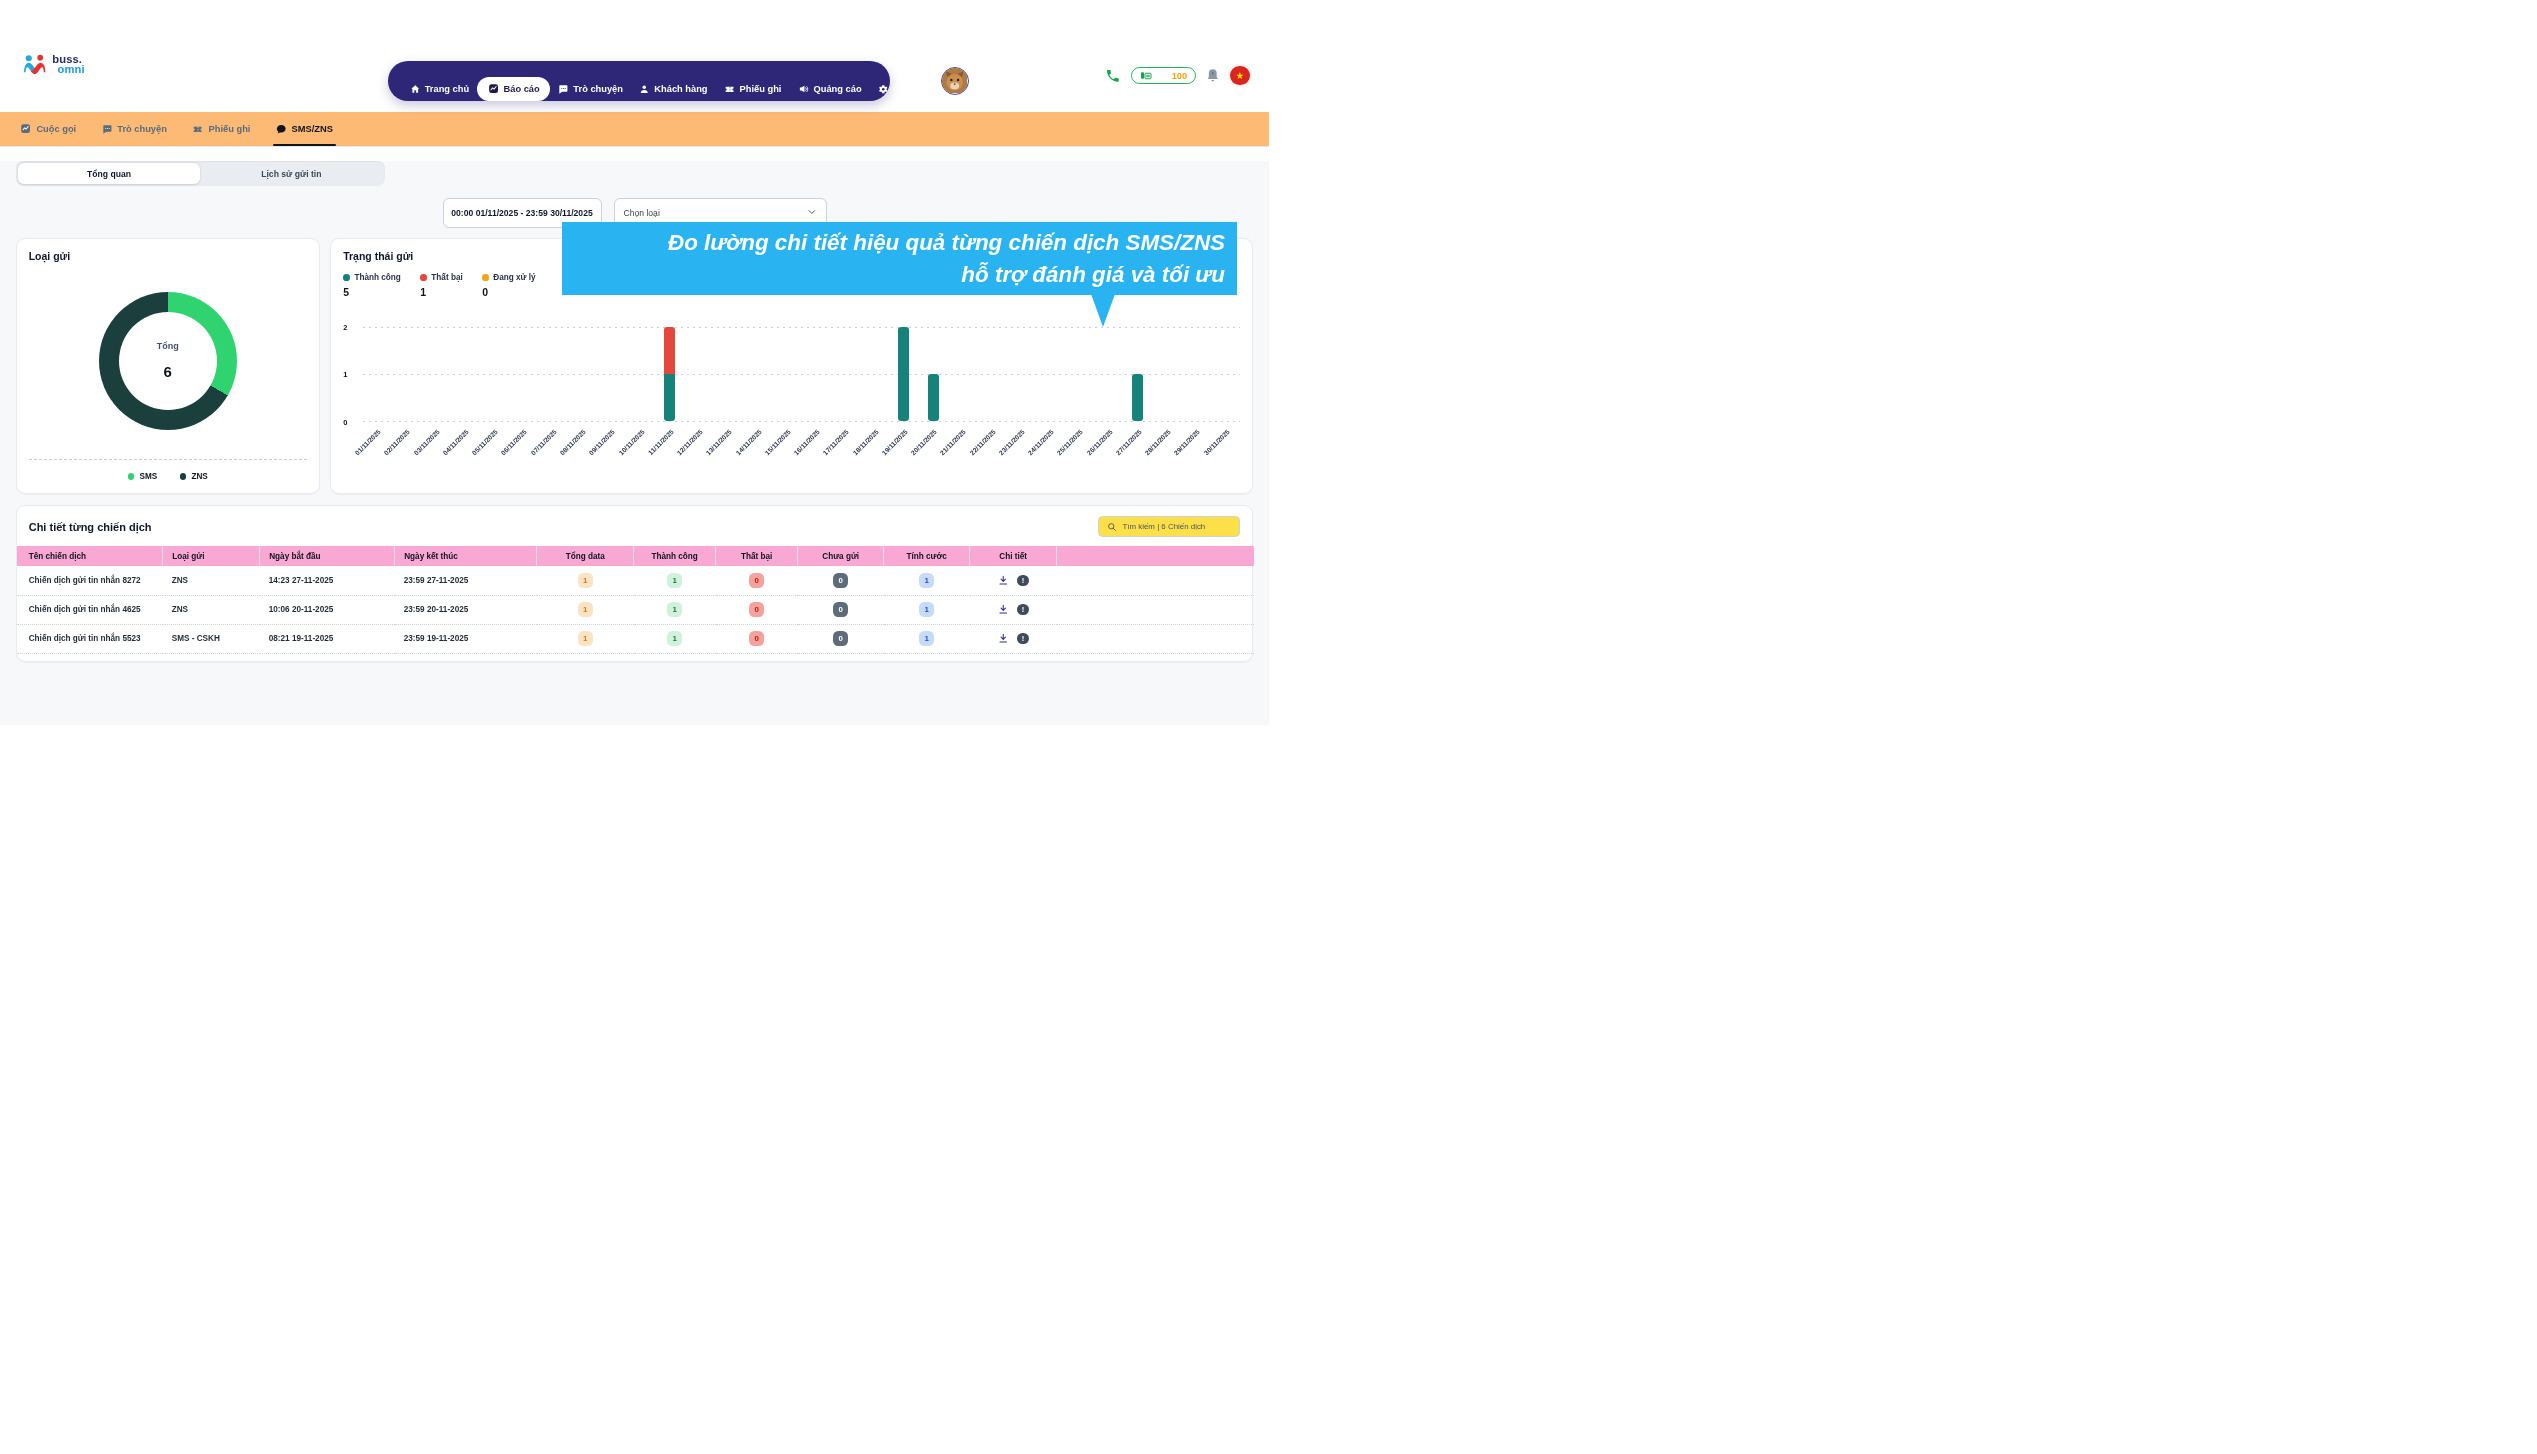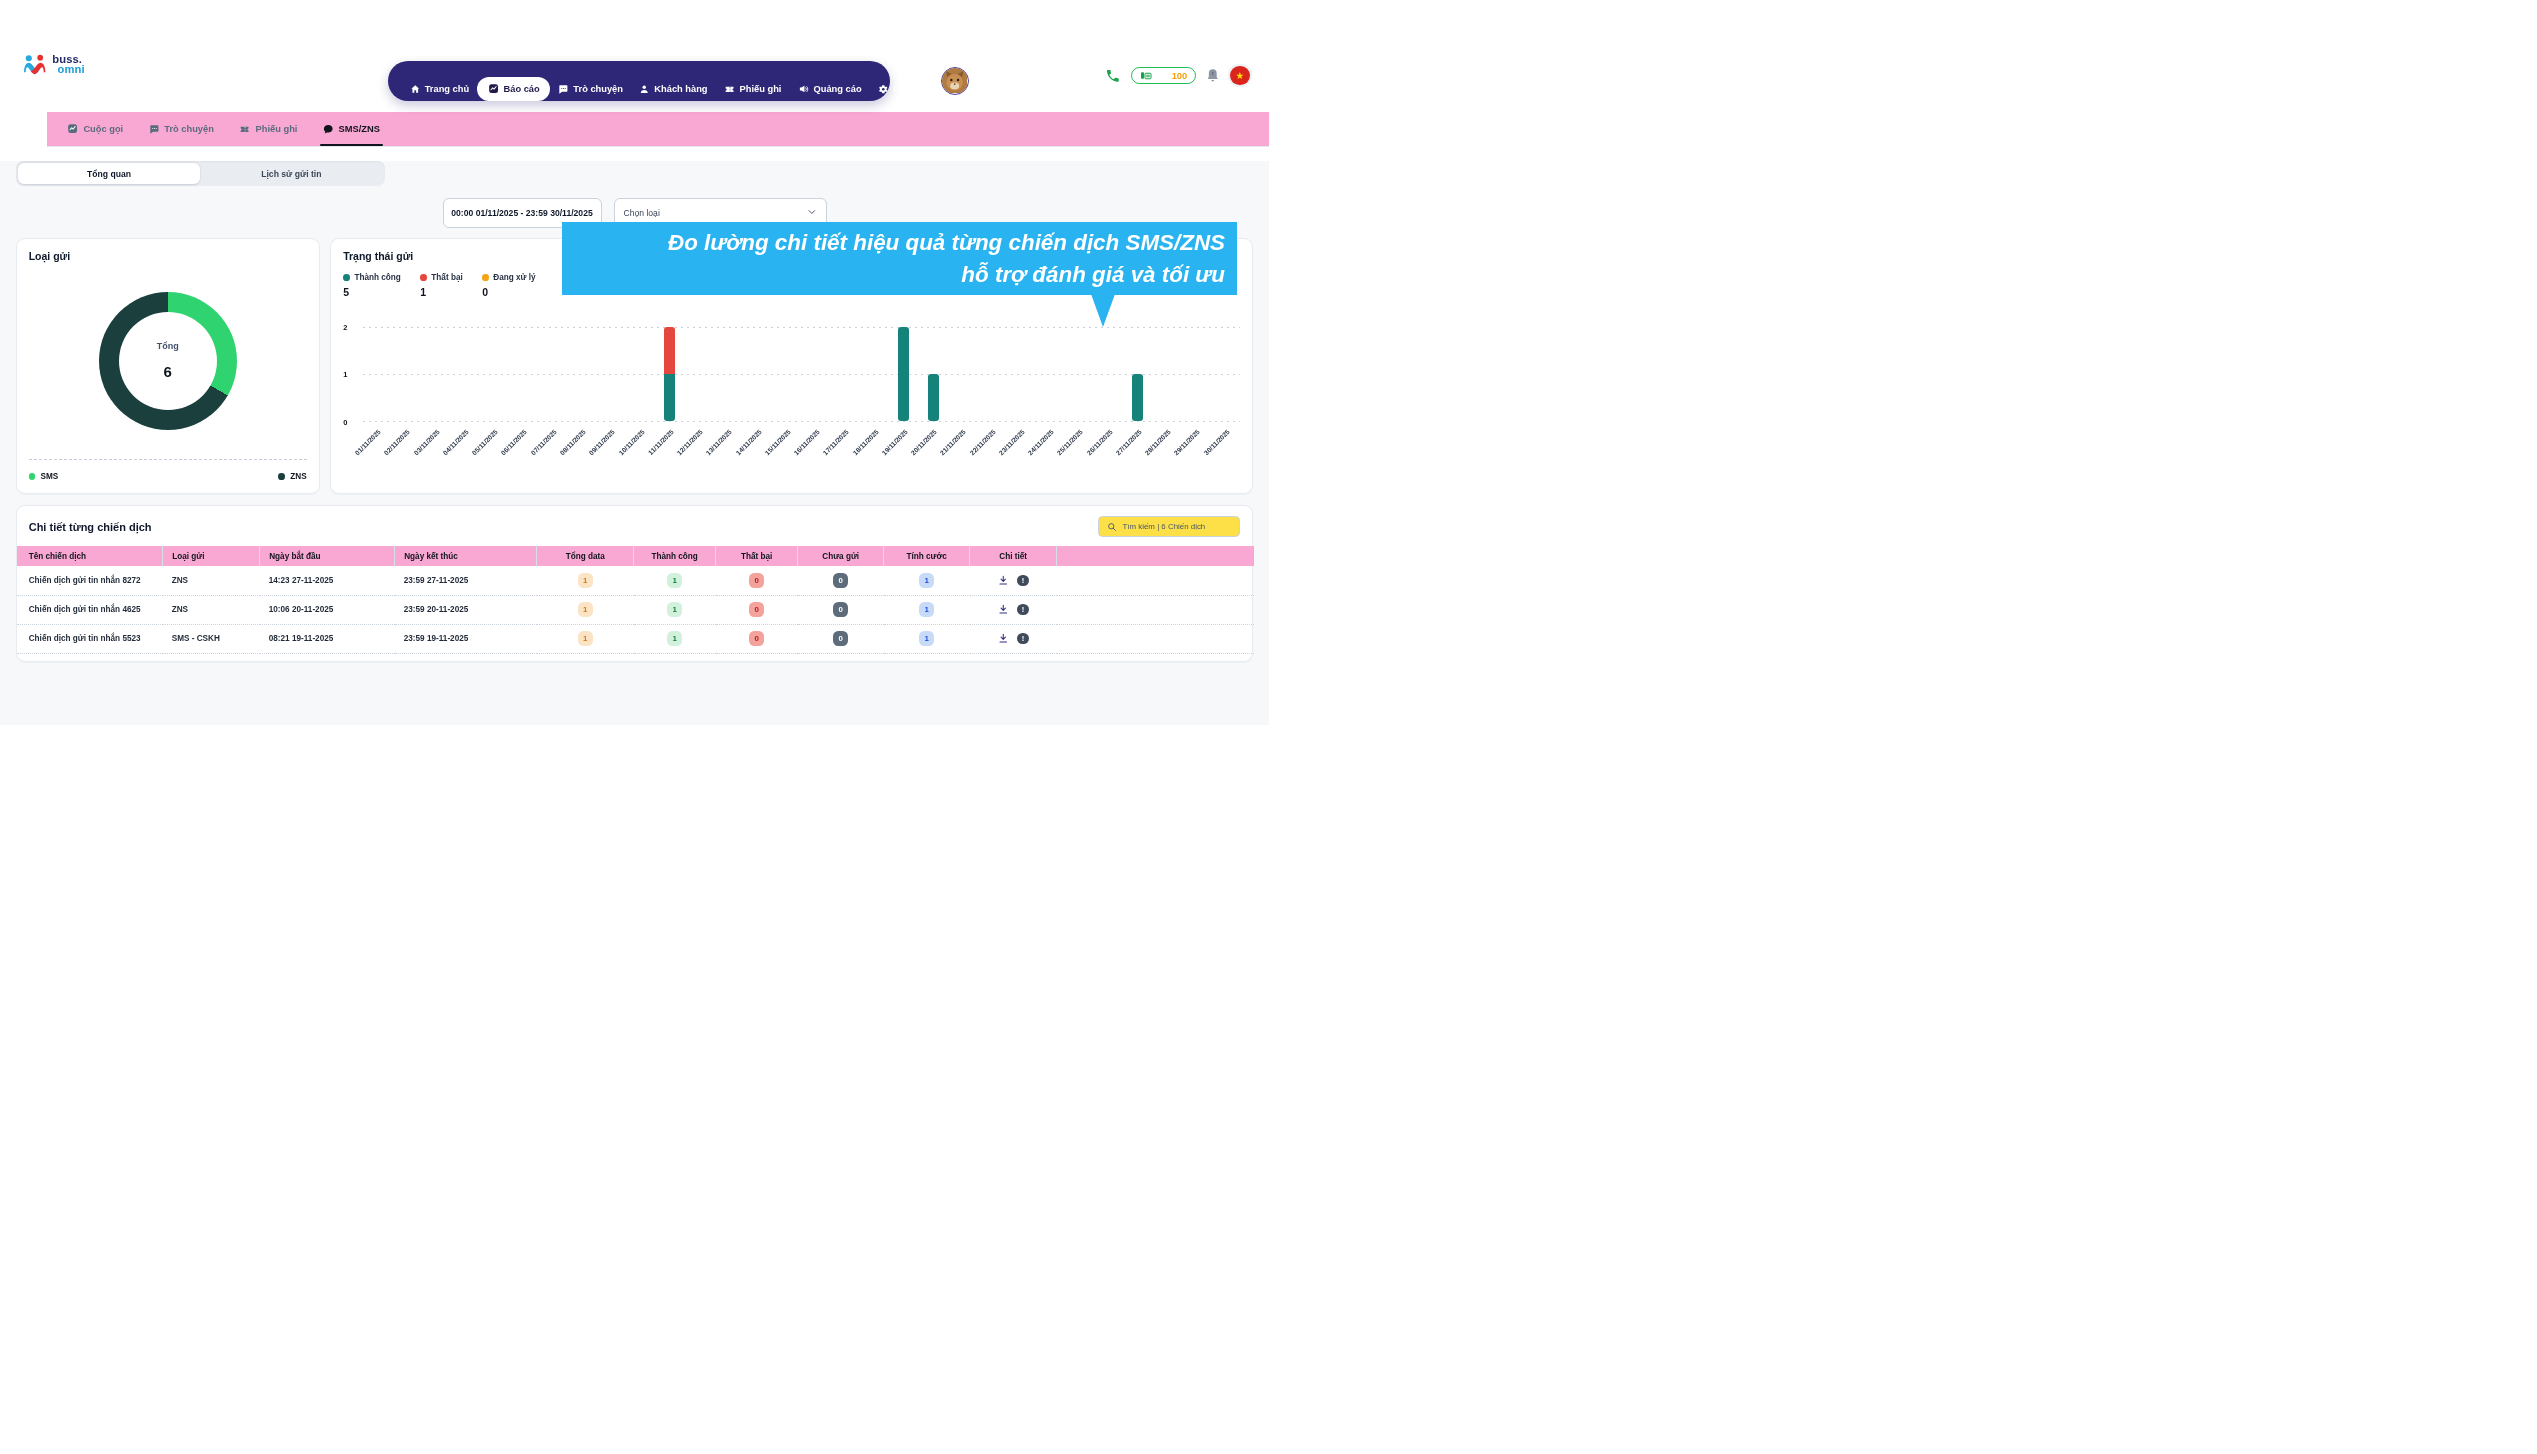--- a/index.html
+++ b/index.html
@@ -26,22 +26,22 @@
 
   .top-actions { position:absolute; right:19.4px; top:66px; display:flex; align-items:center; gap:10.5px; }
   .balance-pill { display:flex; align-items:center; gap:20px; border:1.5px solid #1DB954;
     border-radius:10.5px; padding:2.2px 7.5px; }
   .balance-pill .val { color:#F59E0B; font-weight:bold; font-size:9.3px; }
   .flag { width:19.4px; height:19.4px; border-radius:50%; background:#DA251D; color:#FFDE00;
     display:flex; align-items:center; justify-content:center; font-size:9.7px;
     box-shadow:0 0 0 2.2px #EEF1F5; }
 
   
-  .tabbar { height:35px; background:#f9a8d4; border-bottom:0.7px solid #E4E8EE;
-    display:flex; align-items:center; gap:25.4px; padding:0 20px;margin-left:47px; }
+  .tabbar { height:35px; background:#fdba74; border-bottom:0.7px solid #E4E8EE;
+    display:flex; align-items:center; gap:25.4px; padding:0 20px; }
   .tab { display:flex; align-items:center; gap:5.2px; font-size:9.3px; font-weight:bold;
     color:#5B6B7E; height:100%; cursor:pointer; position:relative; }
   .tab.active { color:#10141C; }
   .tab.active::after { content:""; position:absolute; left:-3px; right:-3px; bottom:0;
     height:2.2px; background:#10141C; border-radius:1.5px; }
 
   
   .content { position:relative; background:#F7F8FA; height:564px; padding:0 15.7px; }
 
   .toggle { margin-top:14px; width:369px; height:25.4px; background:#E9EDF2; border-radius:7.5px;
@@ -65,21 +65,21 @@
   
   .donut-card { width:304px; height:256px; padding:11.2px 12px 0; display:flex; flex-direction:column; }
   .donut-wrap { flex:1; display:flex; align-items:center; justify-content:center; }
   .donut { position:relative; width:138px; height:138px; border-radius:50%; }
   .donut::after { content:""; position:absolute; inset:20px; background:#fff; border-radius:50%; }
   .donut-center { position:absolute; inset:0; display:flex; flex-direction:column; gap:12px;
     align-items:center; justify-content:center; z-index:2; }
   .donut-center .lbl { font-size:9px; font-weight:bold; color:#44516A; }
   .donut-center .val { font-size:15px; font-weight:bold; color:#10141C; }
   .donut-legend { height:34px; border-top:0.7px dashed #C4CDD8; display:flex; align-items:center;
-    justify-content:space-between; gap:22.4px; }
+    justify-content:center; gap:22.4px; }
   .leg-item { display:flex; align-items:center; gap:5.2px; font-size:8.2px; font-weight:bold; color:#10141C; }
   .dot { width:6.7px; height:6.7px; border-radius:50%; flex:none; }
 
   
   .status-card { flex:1; height:256px; padding:11.2px 12px; position:relative; }
   .status-legend { display:flex; gap:19.4px; margin-top:10.5px; }
   .status-leg-item { display:flex; flex-direction:column; gap:4.5px; }
   .status-leg-item .row1 { display:flex; align-items:center; gap:4.5px; font-size:8.2px;
     font-weight:bold; color:#273244; }
   .status-leg-item .num { font-size:10.5px; font-weight:bold; color:#10141C; }

